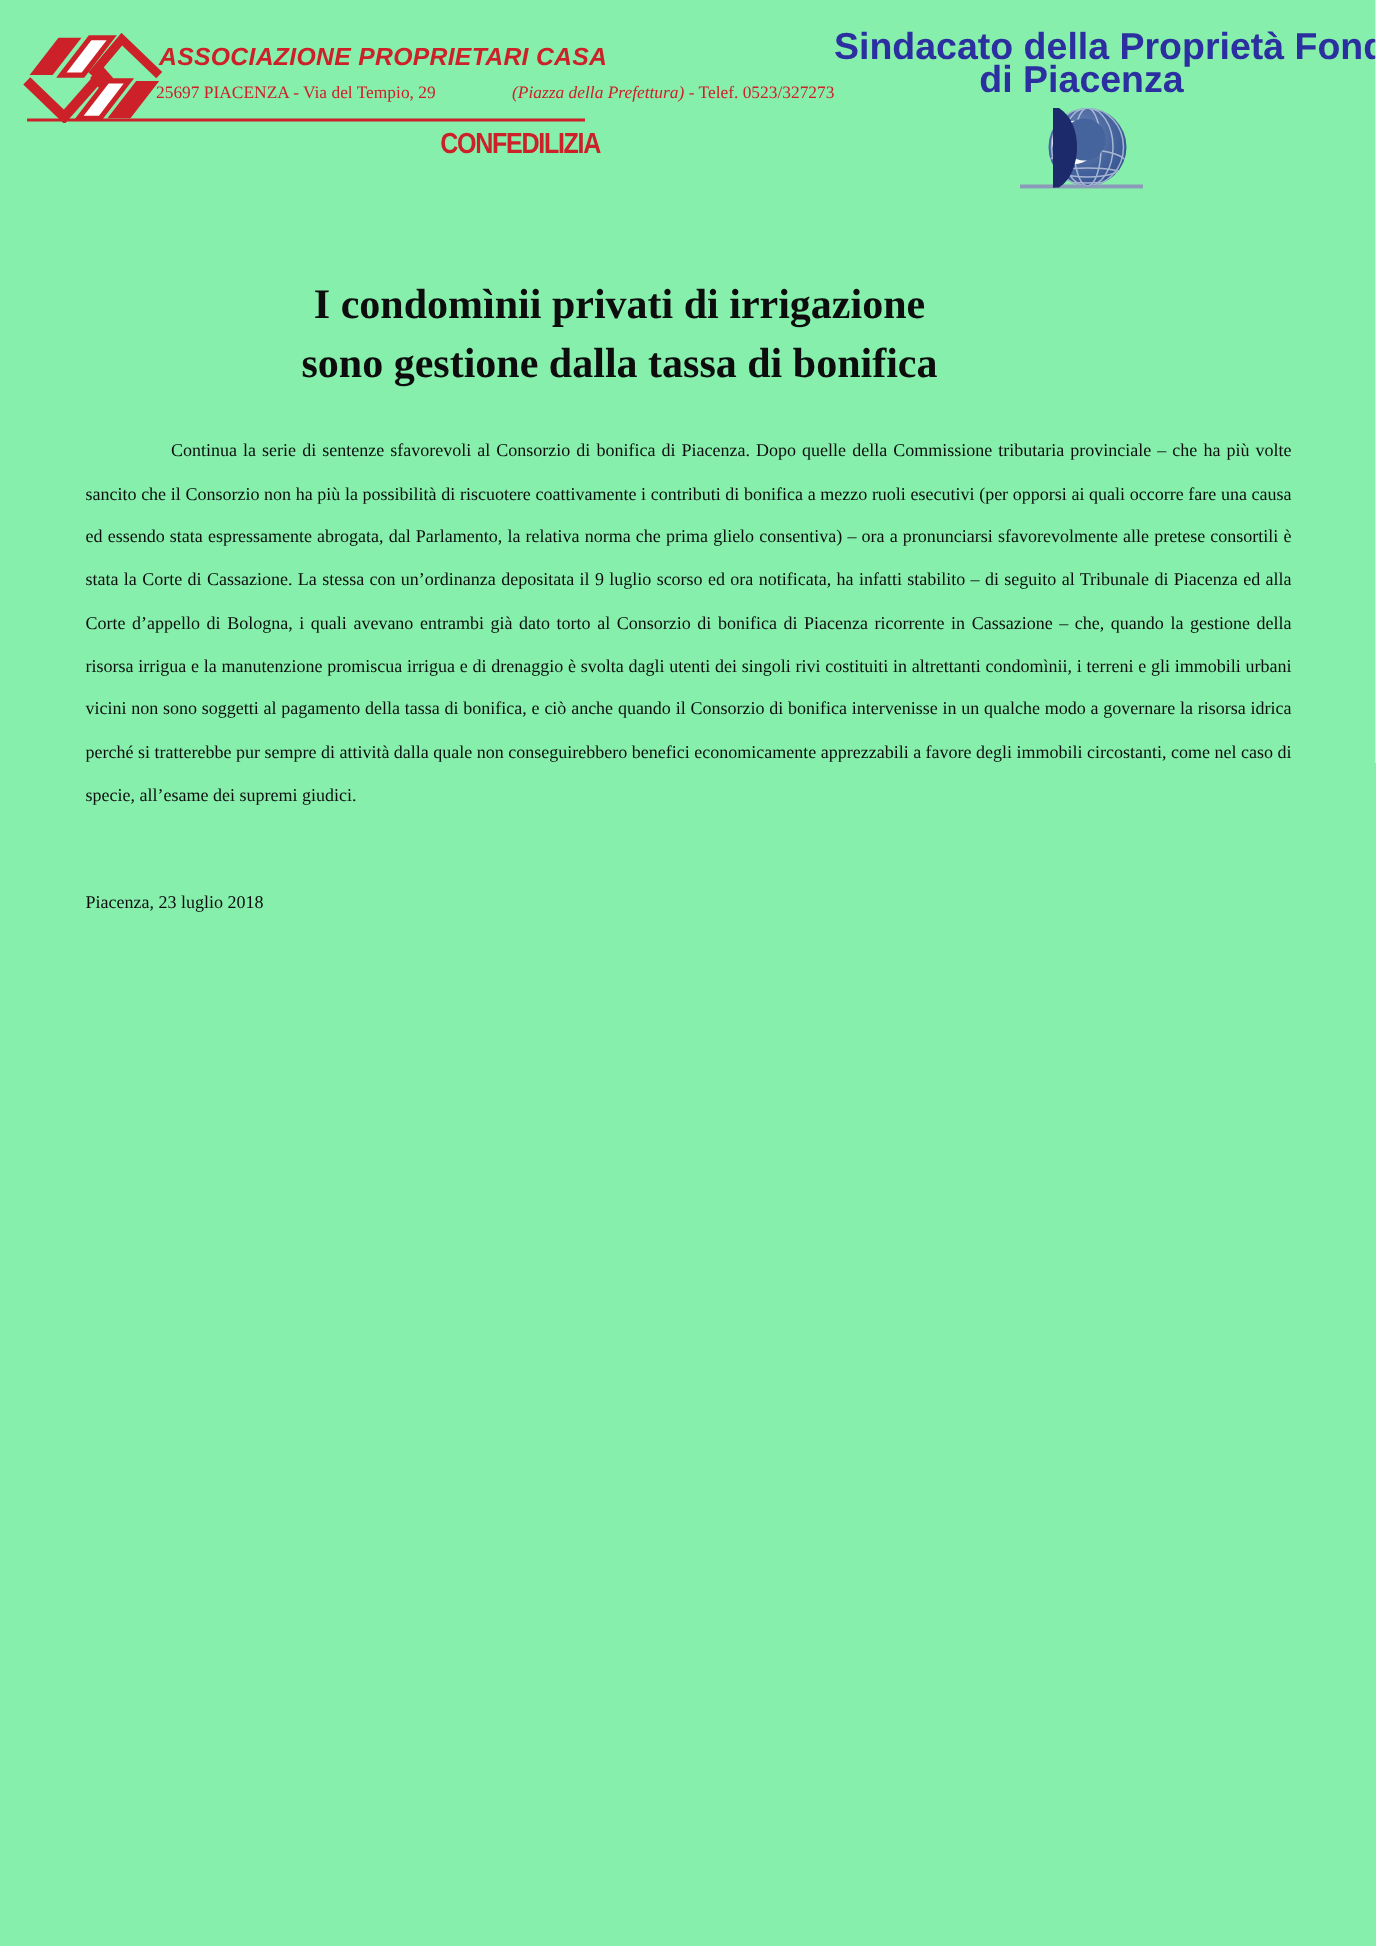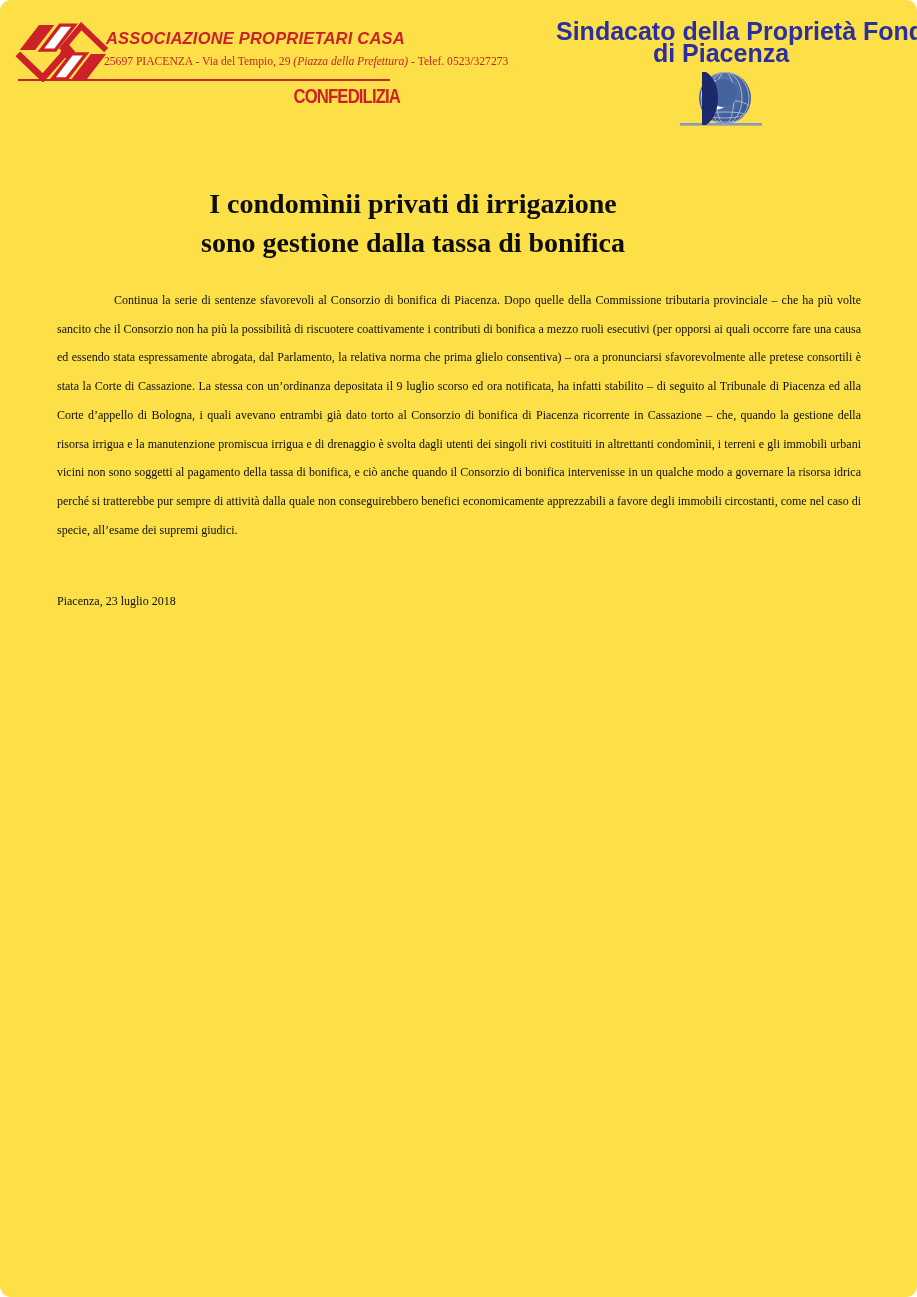--- a/index.html
+++ b/index.html
@@ -3,24 +3,23 @@
 <meta charset="utf-8">
 <style>
   * { margin: 0; padding: 0; box-sizing: border-box; }
   html, body { background: #ffffff; }
   body { font-family: "Liberation Serif", serif; }
 
   .page {
     position: relative;
     width: 917px;
     height: 1297px;
-    background: #fde047;
+    background: #86efac;
     overflow: hidden;
     color: #111111;
-    border-radius: 11px;
   }
 
   
   .apc-block {
     position: absolute;
     left: 14px; top: 18px;
     width: 386px; height: 100px;
   }
   .apc-logo {
     position: absolute;
@@ -41,21 +40,21 @@
   }
   .apc-address {
     position: absolute;
     left: 90px; top: 37px;
     width: 310px;
     font-family: "Liberation Serif", serif;
     font-size: 11.6px;
     color: var(--red, #cc2128);
     white-space: nowrap;
   }
-  .apc-address .it { font-style: italic; }
+  .apc-address .it { font-style: italic; margin-left: 48px; }
   .apc-rule {
     position: absolute;
     left: 4px; top: 61px;
     width: 372px; height: 2px;
     background: var(--red, #cc2128);
   }
   .confedilizia {
     position: absolute;
     top: 68px; right: 0;
     width: 376px;

